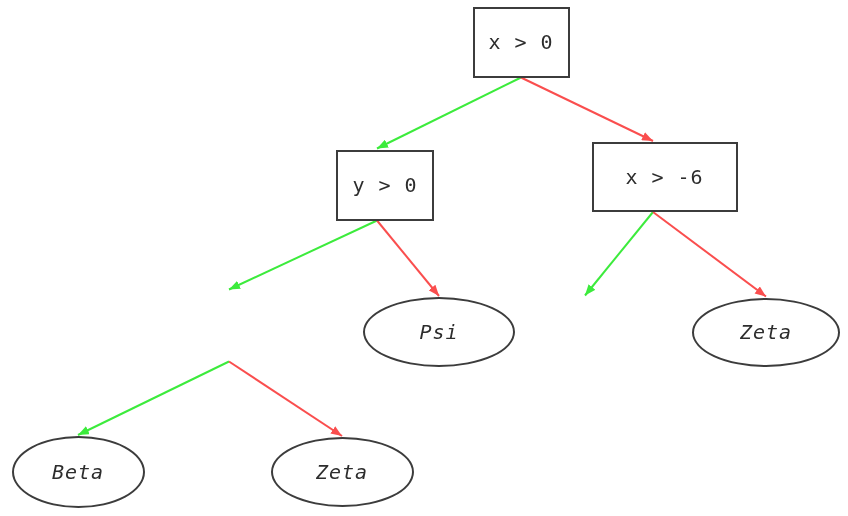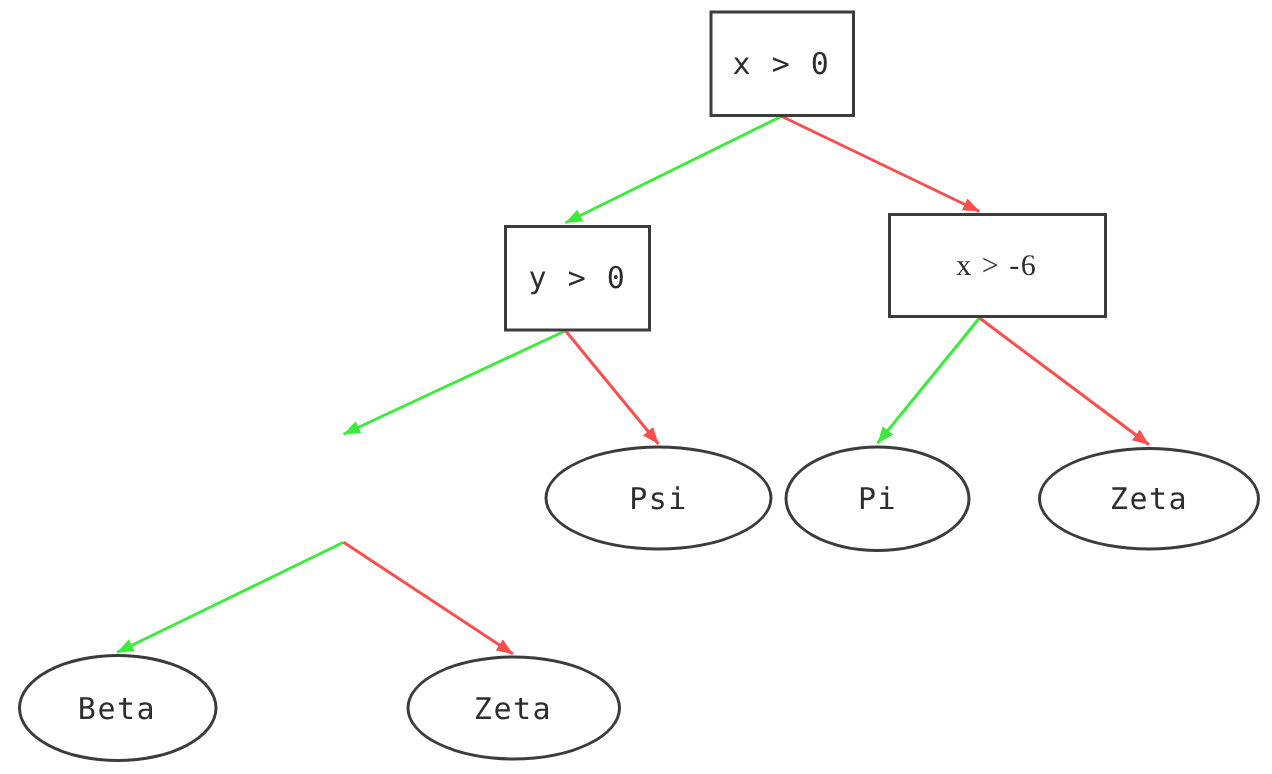--- a/index.html
+++ b/index.html
@@ -30,21 +30,21 @@
   .head-false { fill: var(--c-false); }
   .node {
     position: absolute;
     box-sizing: border-box;
     background: var(--c-bg);
     border: 2px solid var(--c-border);
     display: flex;
     align-items: center;
     justify-content: center;
   }
-  .node.ellipse { border-radius: 50%; }
+  .node.ellipse { border-radius: 50%; font-style: italic; }
   .node-label {
     color: var(--c-text);
     font-size: 20px;
     letter-spacing: 1px;
     white-space: pre;
     text-align: right;
   }
 </style>
 </head>
 <body>
@@ -69,28 +69,25 @@
       <line x1="229" y1="361.5" x2="78" y2="435" class="edge-true" marker-end="url(#arrow-true)"></line>
       <line x1="229" y1="361.5" x2="342" y2="436" class="edge-false" marker-end="url(#arrow-false)"></line>
     </svg>
 
   <div class="node rect" style="left: 472.5px; top: 6.5px; width: 97px; height: 71px;">
     <span class="node-label">x &gt; 0</span>
   </div>
   <div class="node rect" style="left: 336px; top: 149.5px; width: 98px; height: 71px;">
     <span class="node-label">y &gt; 0</span>
   </div>
-  <div class="node rect" style="left: 591.5px; top: 142px; width: 146px; height: 70px; font-family: Liberation Serif, serif;">
+  <div class="node rect" style="left: 591.5px; top: 142px; width: 146px; height: 70px;">
     <span class="node-label">x &gt; -6</span>
   </div>
   <div class="node ellipse" style="left: 363px; top: 297px; width: 152px; height: 70px;">
     <span class="node-label">Psi</span>
-  </div>
-  <div class="node ellipse" style="left: 523px; top: 296.5px; width: 124px; height: 71px;">
-    <span class="node-label">Pi</span>
   </div>
   <div class="node ellipse" style="left: 692px; top: 297.5px; width: 148px; height: 69px;">
     <span class="node-label">Zeta</span>
   </div>
   <div class="node ellipse" style="left: 11.5px; top: 436px; width: 133px; height: 72px;">
     <span class="node-label">Beta</span>
   </div>
   <div class="node ellipse" style="left: 270.5px; top: 437px; width: 143px; height: 70px;">
     <span class="node-label">Zeta</span>
   </div>

